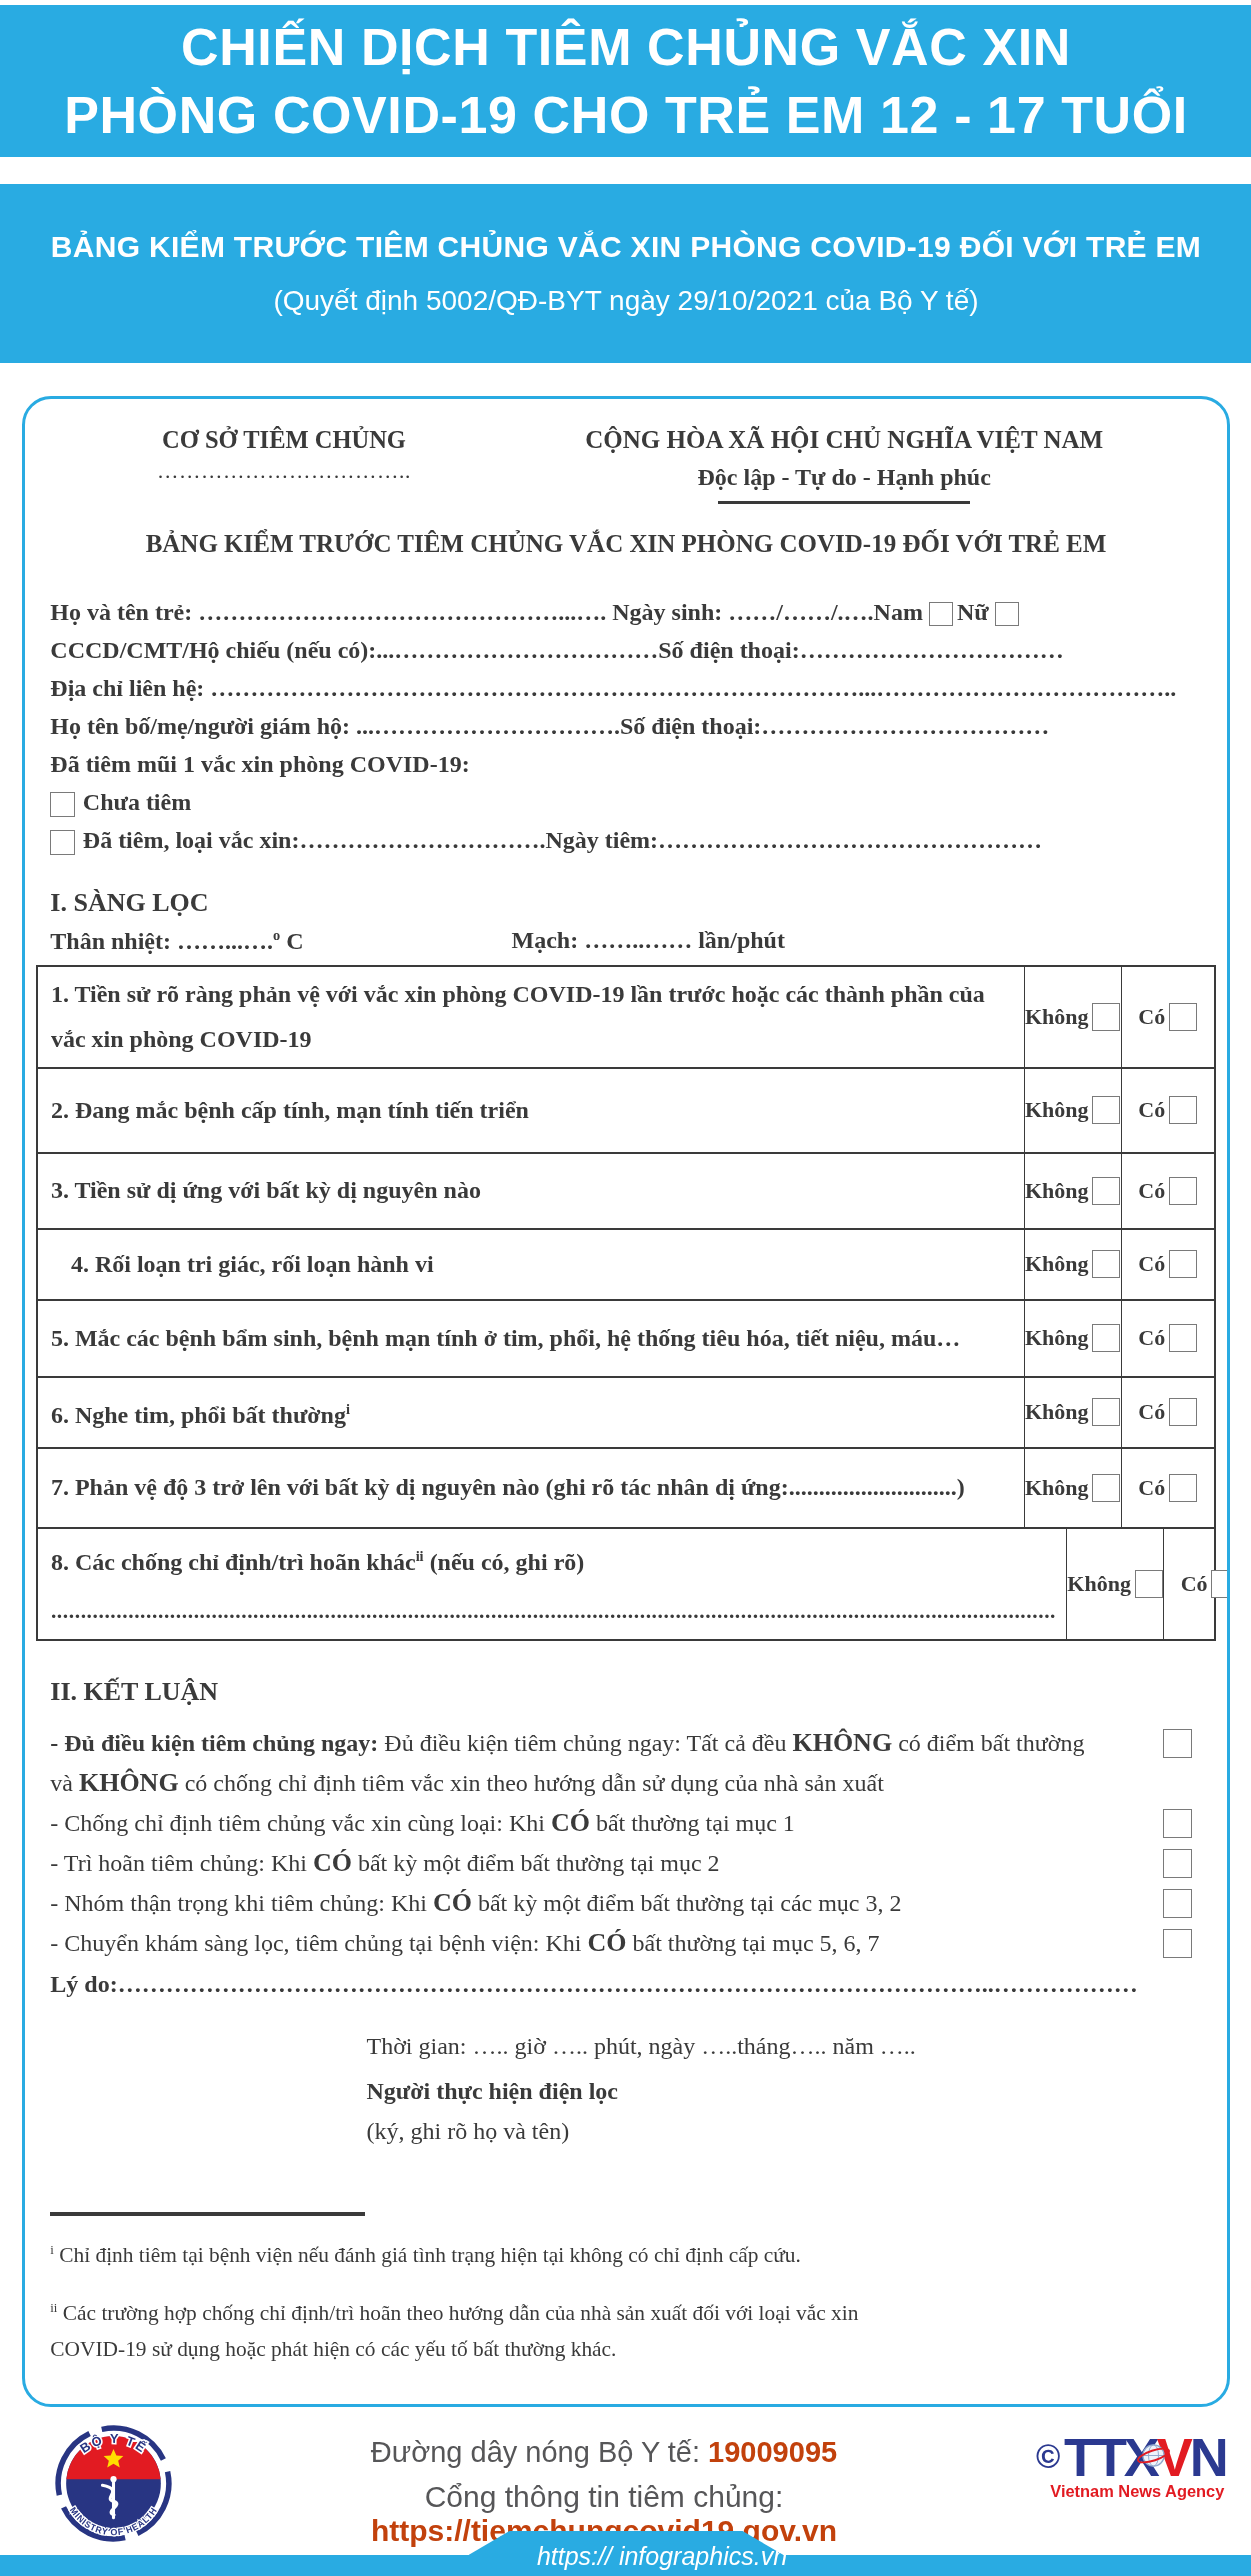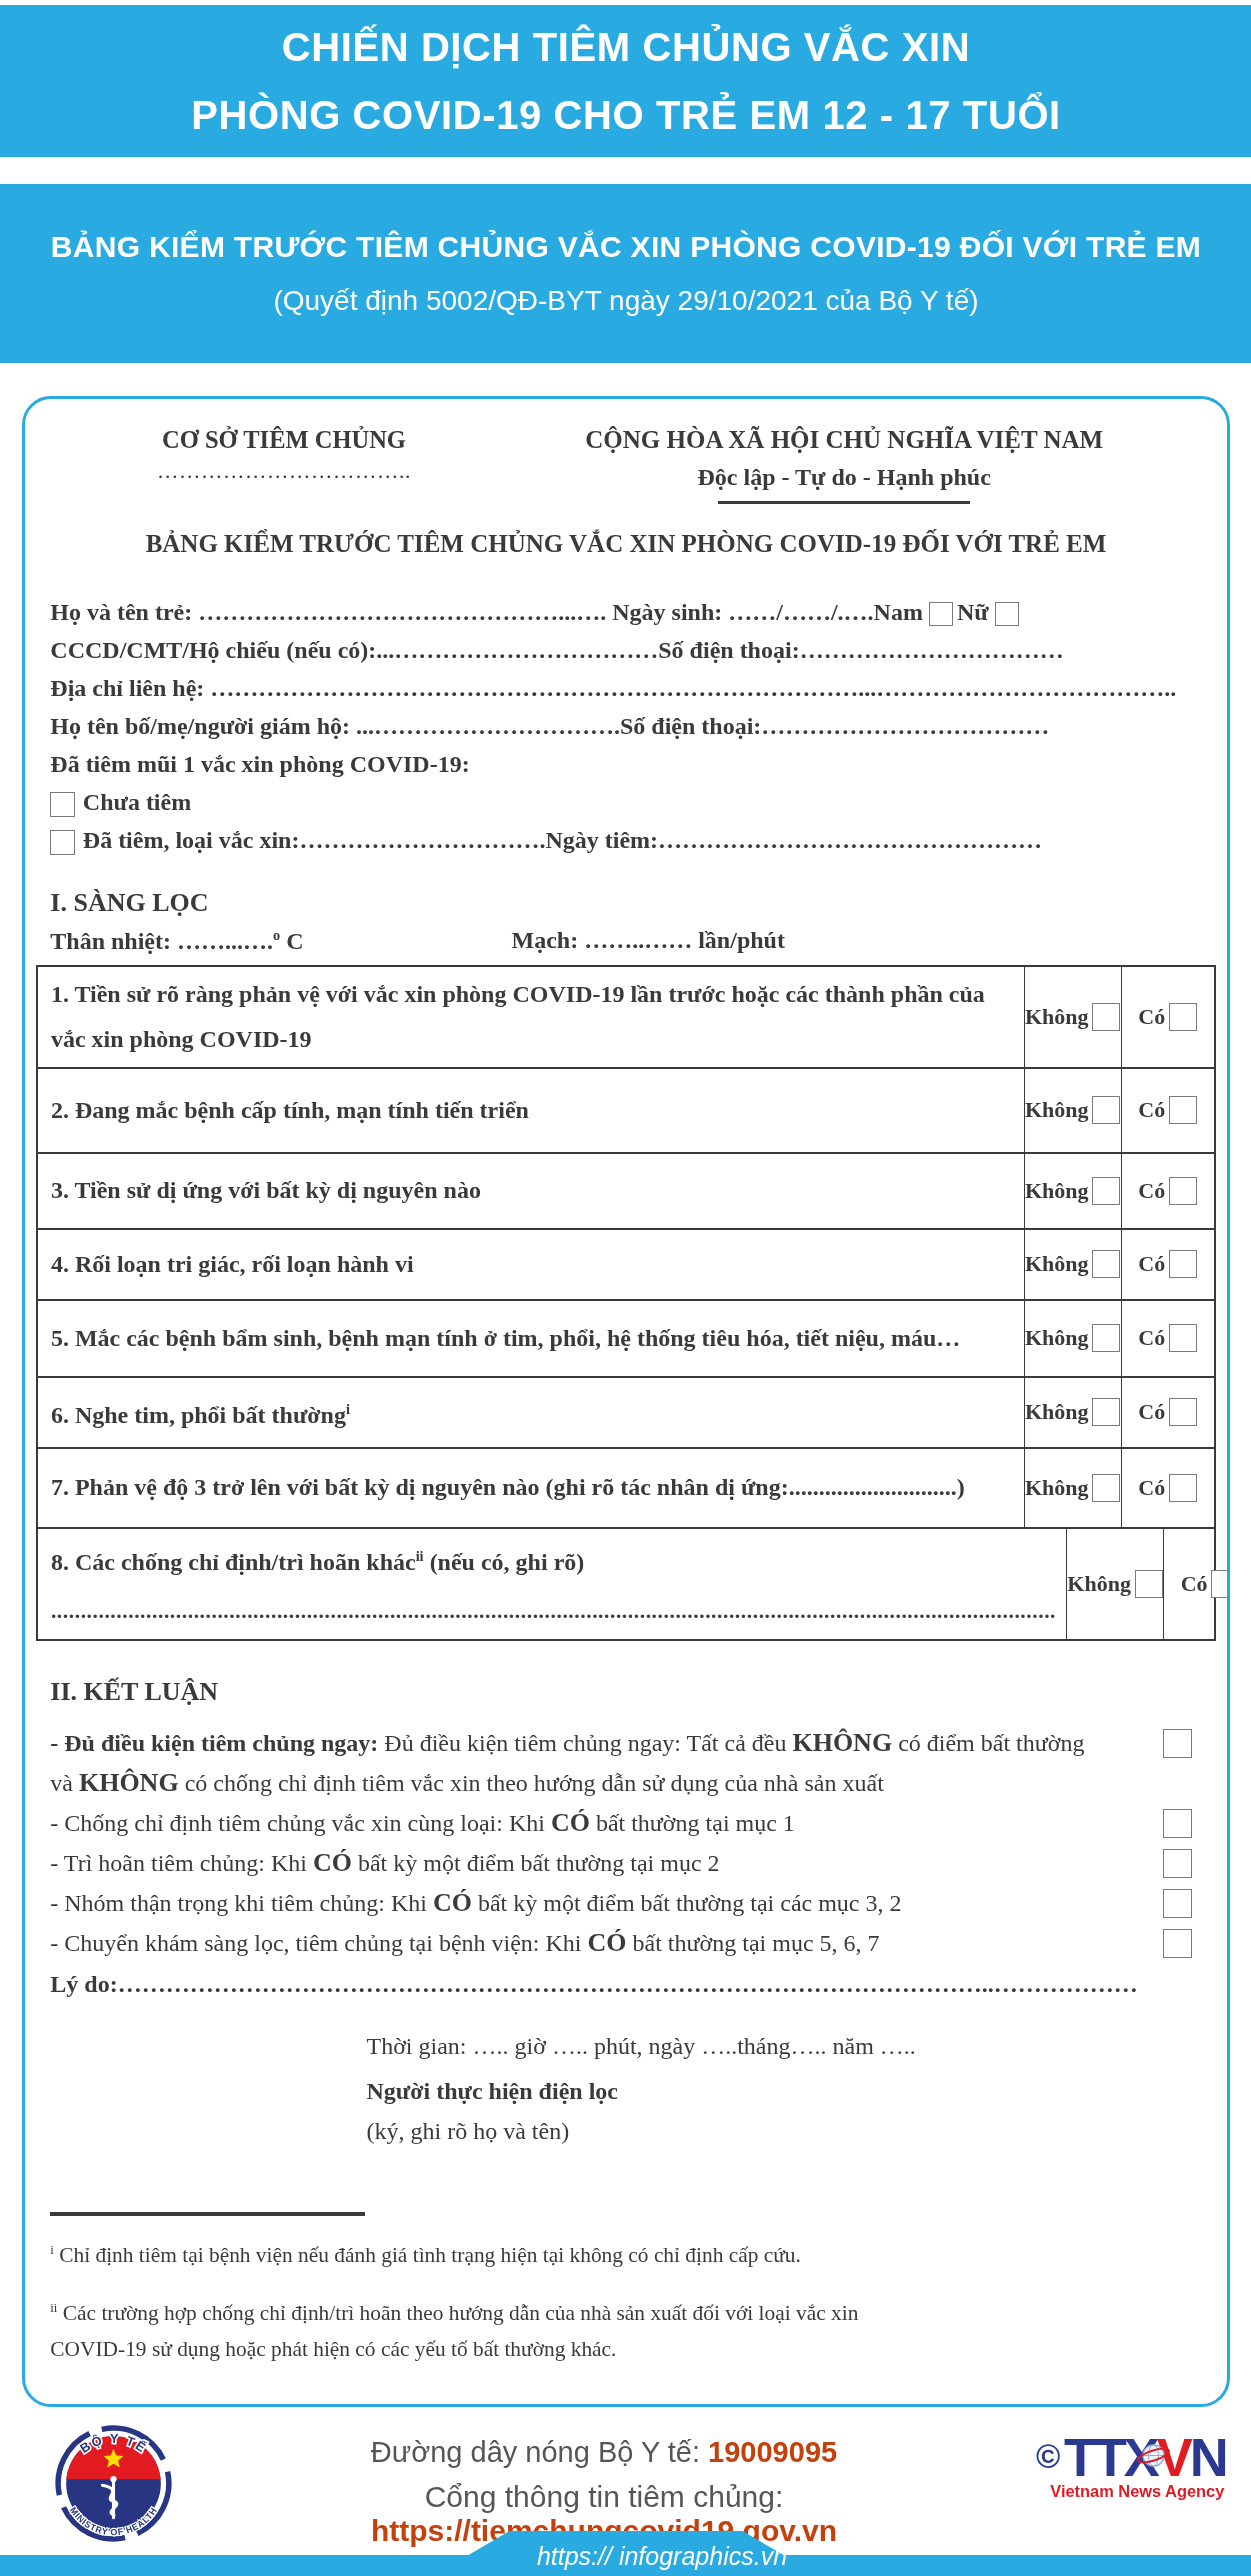--- a/index.html
+++ b/index.html
@@ -2,21 +2,21 @@
 <html style="font-size:10px"><head>
 <meta charset="utf-8">
 <style>
   html,body{margin:0;padding:0;background:#fff;}
   .page{position:relative;width:1252px;height:2576px;background:#fff;overflow:hidden;
         font-family:"Liberation Serif","DejaVu Serif",serif;color:#3a3a3a;}
   
   .band{background:#29abe2;color:#fff;text-align:center;
         font-family:"Liberation Sans","DejaVu Sans",sans-serif;font-weight:bold;}
   .band1{margin-top:5px;height:152px;display:flex;flex-direction:column;justify-content:center;gap:6.3px;}
-  .band1-line{font-size:40px;line-height:62px;letter-spacing:0.6px;}
+  .band1-line{font-size:52px;line-height:62px;letter-spacing:0.6px;}
   .band2{margin-top:27px;height:179px;display:flex;flex-direction:column;justify-content:center;gap:21.4px;}
   .band2-title{font-size:30px;letter-spacing:0.3px;}
   .band2-decree{font-size:28px;font-weight:400;}
   
   .form-box{box-sizing:border-box;margin:33px 22px 0;height:2011px;width:1208px;
             border:3.1px solid #29abe2;border-radius:29px;padding:19px 11.3px 0;overflow:hidden;}
   .fh-row{display:flex;margin-top:7.5px;}
   .fh-left{width:42%;text-align:center;}
   .fh-right{width:53%;text-align:center;}
   .fh-facility{font-size:24.5px;font-weight:bold;}
@@ -170,21 +170,21 @@
         <div class="sc">
             <span>Không</span>
             <span class="cb cb-t"></span>
           </div>
         <div class="sc yes">
             <span>Có</span>
             <span class="cb cb-t"></span>
           </div>
       </div>
 
-      <div class="srow" style="min-height:69px;">
+      <div class="srow" style="min-height:69px;padding-left:20px;">
         <div class="sq">
             <span><span>4. Rối loạn tri giác, rối loạn hành vi</span></span>
           </div>
         <div class="sc">
             <span>Không</span>
             <span class="cb cb-t"></span>
           </div>
         <div class="sc yes">
             <span>Có</span>
             <span class="cb cb-t"></span>

